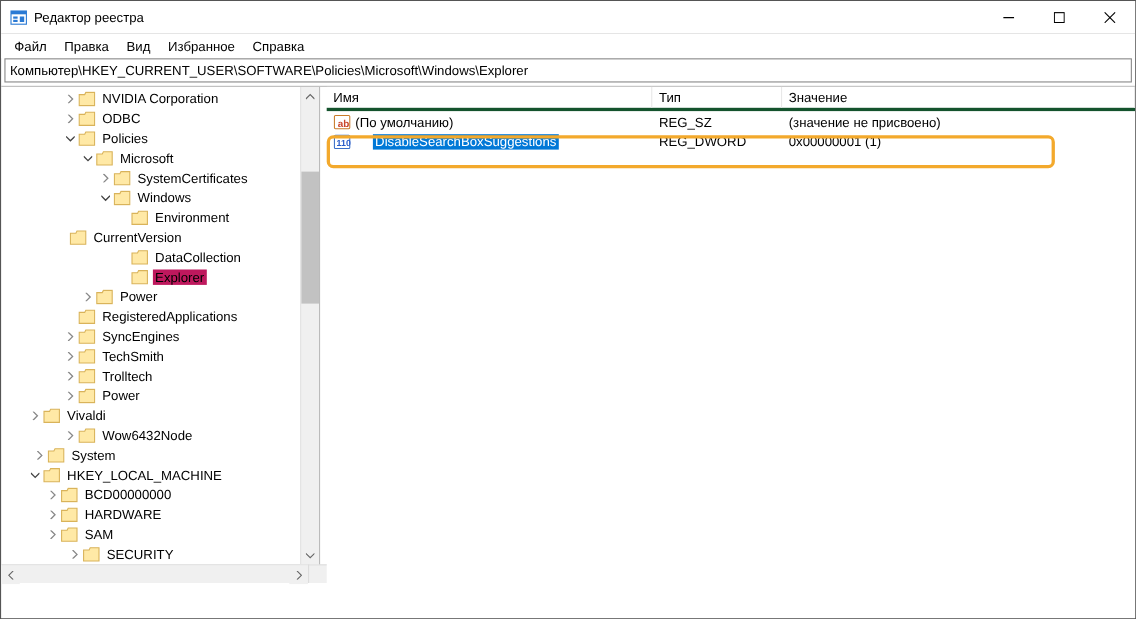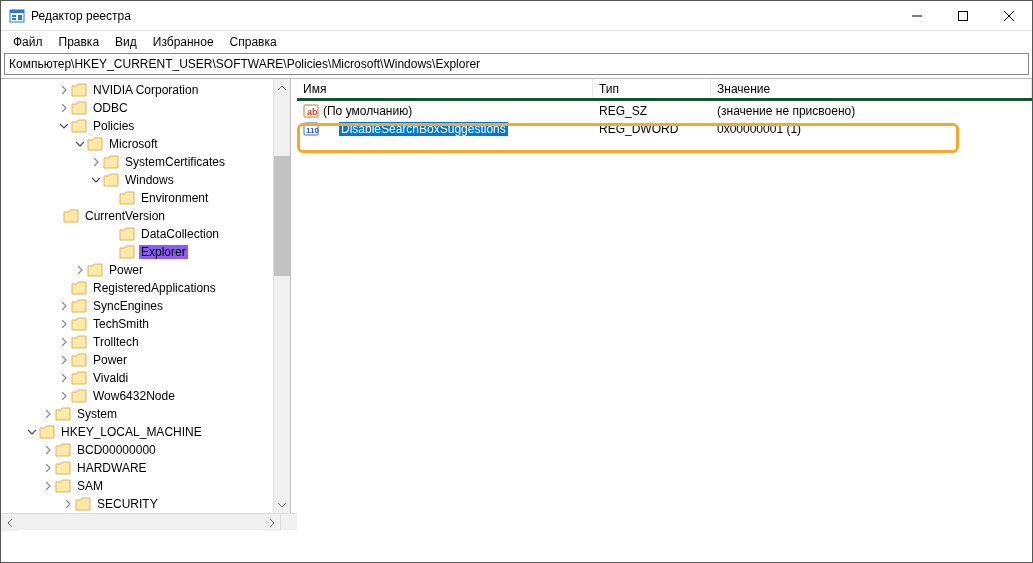--- a/index.html
+++ b/index.html
@@ -136,21 +136,21 @@
   .expander svg { width:8px; height:8px; }
   .folder-icon {
     width: 16px; height: 14px;
     margin-right: 4px;
     display: inline-flex;
   }
   .node-label {
     padding: 0 2px;
   }
   .node-selected .node-label {
-    background: #8b5cf6;
+    background: #be185d;
   }
 
   
   .list-panel {
     flex: 1;
     display: flex;
     flex-direction: column;
     position: relative;
   }
   .list-header {
@@ -435,21 +435,21 @@
                 <path d="M2 0 L6 4 L2 8" fill="none" stroke="#888" stroke-width="1.2"></path>
               </svg>
             </span>
         <span class="folder-icon">
               <svg viewBox="0 0 16 14">
                 <path d="M1 3 L6 3 L7 1 L15 1 L15 13 L1 13 Z" fill="#ffe9a6" stroke="#d9b35a"></path>
               </svg>
             </span>
         <span class="node-label">Power</span>
       </div>
-      <div class="node" style="padding-left:56px">
+      <div class="node" style="padding-left:24px">
         <span class="expander">
               <svg viewBox="0 0 8 8">
                 <path d="M2 0 L6 4 L2 8" fill="none" stroke="#888" stroke-width="1.2"></path>
               </svg>
             </span>
         <span class="folder-icon">
               <svg viewBox="0 0 16 14">
                 <path d="M1 3 L6 3 L7 1 L15 1 L15 13 L1 13 Z" fill="#ffe9a6" stroke="#d9b35a"></path>
               </svg>
             </span>
@@ -461,21 +461,21 @@
                 <path d="M2 0 L6 4 L2 8" fill="none" stroke="#888" stroke-width="1.2"></path>
               </svg>
             </span>
         <span class="folder-icon">
               <svg viewBox="0 0 16 14">
                 <path d="M1 3 L6 3 L7 1 L15 1 L15 13 L1 13 Z" fill="#ffe9a6" stroke="#d9b35a"></path>
               </svg>
             </span>
         <span class="node-label">Wow6432Node</span>
       </div>
-      <div class="node" style="padding-left:40px">
+      <div class="node" style="padding-left:28px">
         <span class="expander">
               <svg viewBox="0 0 8 8">
                 <path d="M2 0 L6 4 L2 8" fill="none" stroke="#888" stroke-width="1.2"></path>
               </svg>
             </span>
         <span class="folder-icon">
               <svg viewBox="0 0 16 14">
                 <path d="M1 3 L6 3 L7 1 L15 1 L15 13 L1 13 Z" fill="#ffe9a6" stroke="#d9b35a"></path>
               </svg>
             </span>

